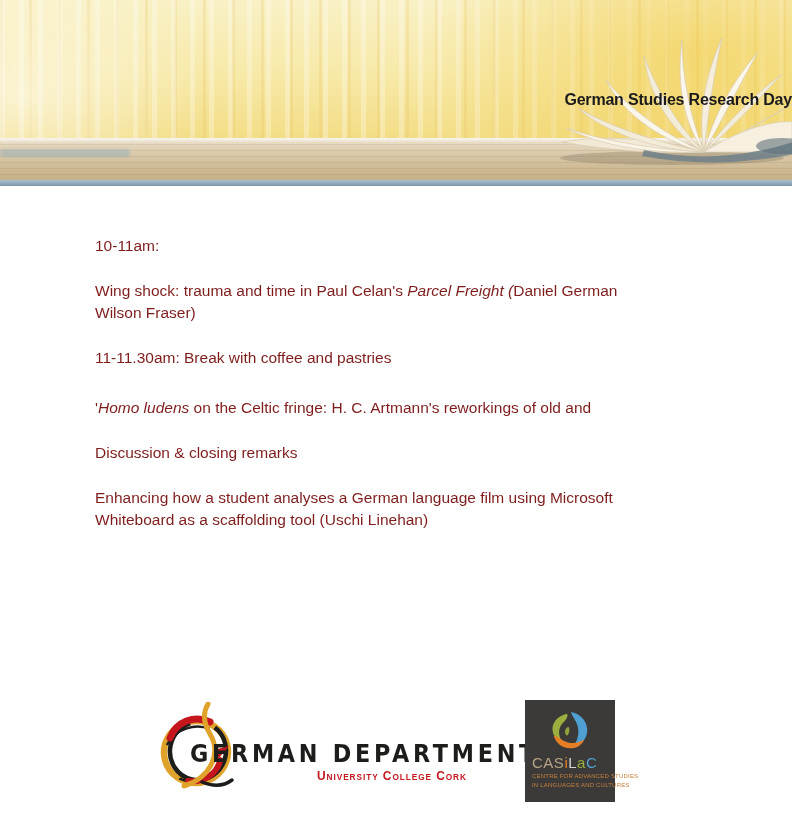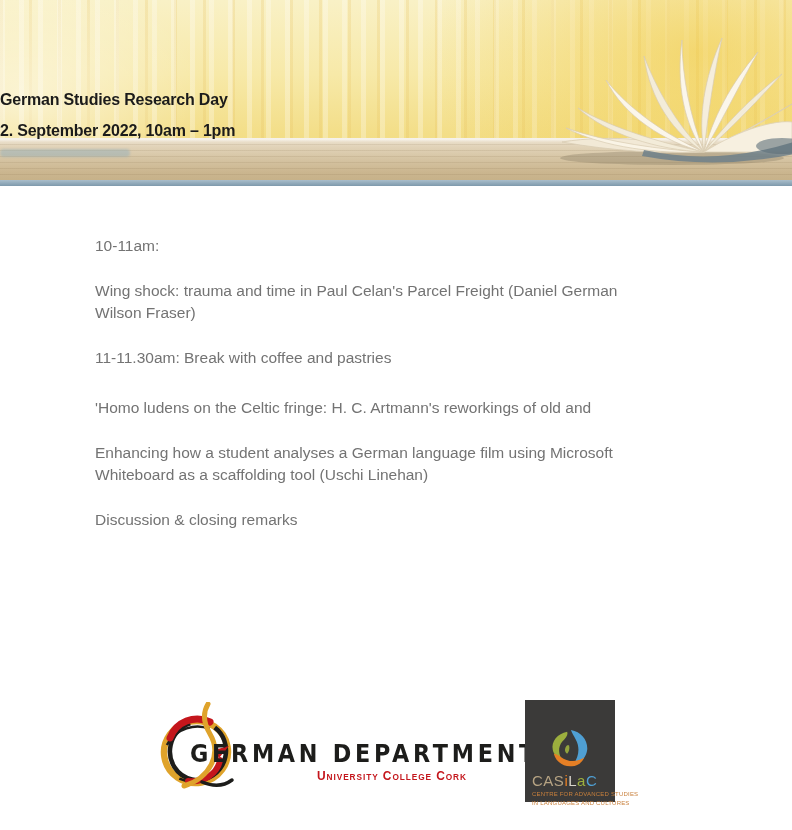--- a/index.html
+++ b/index.html
@@ -42,55 +42,55 @@
     position:absolute; left:0; right:0; bottom:0; height:6px;
     background: linear-gradient(180deg,#aabecb,#7e99ac);
   }
   .smudge {
     position:absolute; left:0; top:149px; width:130px; height:8px;
     background: rgba(125,165,190,.38); border-radius:4px; filter: blur(1px);
   }
   .book { position:absolute; right:0; top:12px; width:240px; height:160px; }
   .hdr-text {
     position:absolute; left:0; right:0; top:84px; z-index:5;
-    text-align:left; font-weight:bold; font-size:16px;
+    text-align:right; font-weight:bold; font-size:16px;
     letter-spacing:-0.2px; line-height:31px; color:#1b1b1b;
   }
 
   
   .schedule {
     padding: 49px 0 0 95px;
     font-size: 15.5px;
     line-height: 22px;
-    color: #737373;
+    color: #7f1d1d;
   }
   .schedule p { margin: 0 0 23px 0; }
   .schedule p:nth-of-type(4) { margin-top: 28px; }
-  .schedule .it { }
+  .schedule .it { font-style: italic; }
 
   
   .gd-logo { position:absolute; left:158px; top:698px; width:335px; height:98px; }
   .gd-scribble { position:absolute; left:0; top:4px; width:84px; height:92px; }
   .gd-title {
     position:absolute; left:32px; top:42px;
     font-family:"DejaVu Sans", sans-serif;
     font-weight:700; font-size:24px; letter-spacing:4px; white-space:nowrap;
     color:#1d1d1b; transform:scaleX(.93); transform-origin:left center;
   }
   .gd-sub {
     position:absolute; right:26px; top:70px;
     font-weight:700; font-size:13px; letter-spacing:1px;
     font-variant: small-caps; white-space:nowrap;
     color:#c4161c; transform:scaleX(.92); transform-origin:right center;
   }
 
   
   .cas-logo {
     position:absolute; left:525px; top:700px; width:90px; height:102px;
-    background:#3b3a39; padding-top:28px;
+    background:#3b3a39; padding-top:10px;
   }
   .cas-swirl { display:block; margin:0 auto; width:54px; height:42px; }
   .cas-name {
     margin:2px 0 0 7px; font-size:15px; letter-spacing:.5px;
     font-family:"Liberation Sans", sans-serif; white-space:nowrap;
   }
   .cas-tag {
     margin:2px 0 0 7px; font-size:6px; line-height:7px; letter-spacing:.2px;
     color:#c9803c; white-space:nowrap;
   }
@@ -120,33 +120,32 @@
       <path d="M152 140 C 184 124, 216 106, 240 92 C 210 110, 180 128, 152 140 Z" fill="#faf3e4" stroke="#d8ccb2" stroke-width=".7"></path>
 
       <path d="M152 140 C 190 116, 224 108, 240 110 L 240 140 Z" fill="#f7f0e0" stroke="#ddd2ba" stroke-width=".8"></path>
 
       <path d="M 92 138 Q 165 154 242 130 L 242 142 Q 165 158 90 144 Z" fill="#6f8089" opacity=".85"></path>
       <ellipse cx="230" cy="134" rx="26" ry="8" fill="#5d6f7a" opacity=".6"></ellipse>
     </svg>
 
     <div class="hdr-text">
       <div>German Studies Research Day</div>
-      <div>2. September 2022, 10am – 1pm</div>
     </div>
 
     <div class="table-edge"></div>
   </div>
 
   <div class="schedule">
       <p><span>10-11am:</span></p>
       <p><span>Wing shock: trauma and time in Paul Celan's </span><span class="it">Parcel Freight (</span><span>Daniel German</span><br><span>Wilson Fraser)</span></p>
       <p><span>11-11.30am: Break with coffee and pastries</span></p>
       <p><span>'</span><span class="it">Homo ludens</span><span> on the Celtic fringe: H. C. Artmann's reworkings of old and</span><br></p>
+      <p><span>Discussion &amp; closing remarks</span></p>
       <p><span>Enhancing how a student analyses a German language film using Microsoft</span><br><span>Whiteboard as a scaffolding tool (Uschi Linehan)</span></p>
-      <p><span>Discussion &amp; closing remarks</span></p>
     </div>
 
   <div class="gd-logo">
     <svg class="gd-scribble" viewBox="0 0 84 92">
       <ellipse cx="38" cy="50" rx="32" ry="31" fill="none" stroke="#dfa32b" stroke-width="6.5" transform="rotate(-10 38 50)"></ellipse>
       <ellipse cx="40" cy="49" rx="28" ry="29" fill="none" stroke="#1d1d1b" stroke-width="4.5" stroke-dasharray="120 26" transform="rotate(12 40 49)"></ellipse>
       <ellipse cx="37" cy="52" rx="31" ry="27" fill="none" stroke="#1d1d1b" stroke-width="2.5" stroke-dasharray="70 40 50 30" transform="rotate(-18 37 52)"></ellipse>
       <path d="M 12 36 A 29 29 0 0 1 52 20" fill="none" stroke="#c4161c" stroke-width="7" stroke-linecap="round"></path>
       <path d="M 62 58 A 28 25 0 0 1 30 79" fill="none" stroke="#c4161c" stroke-width="6" stroke-linecap="round"></path>
       <path d="M 26 84 C 52 76 64 52 52 32 C 46 22 44 12 50 2" fill="none" stroke="#dfa32b" stroke-width="5" stroke-linecap="round"></path>

